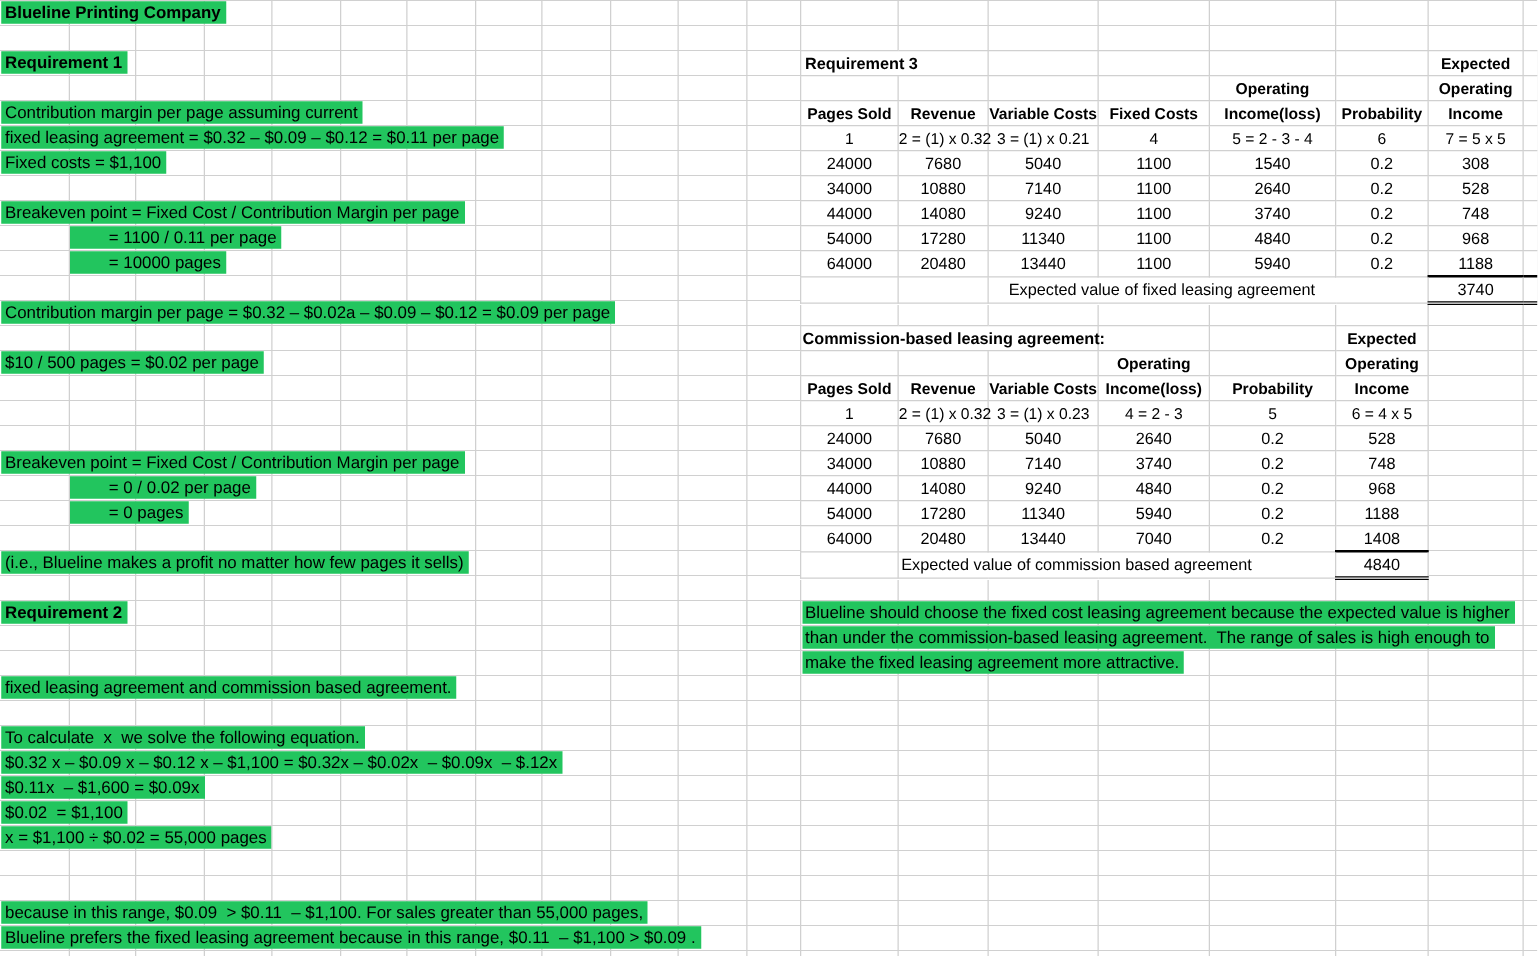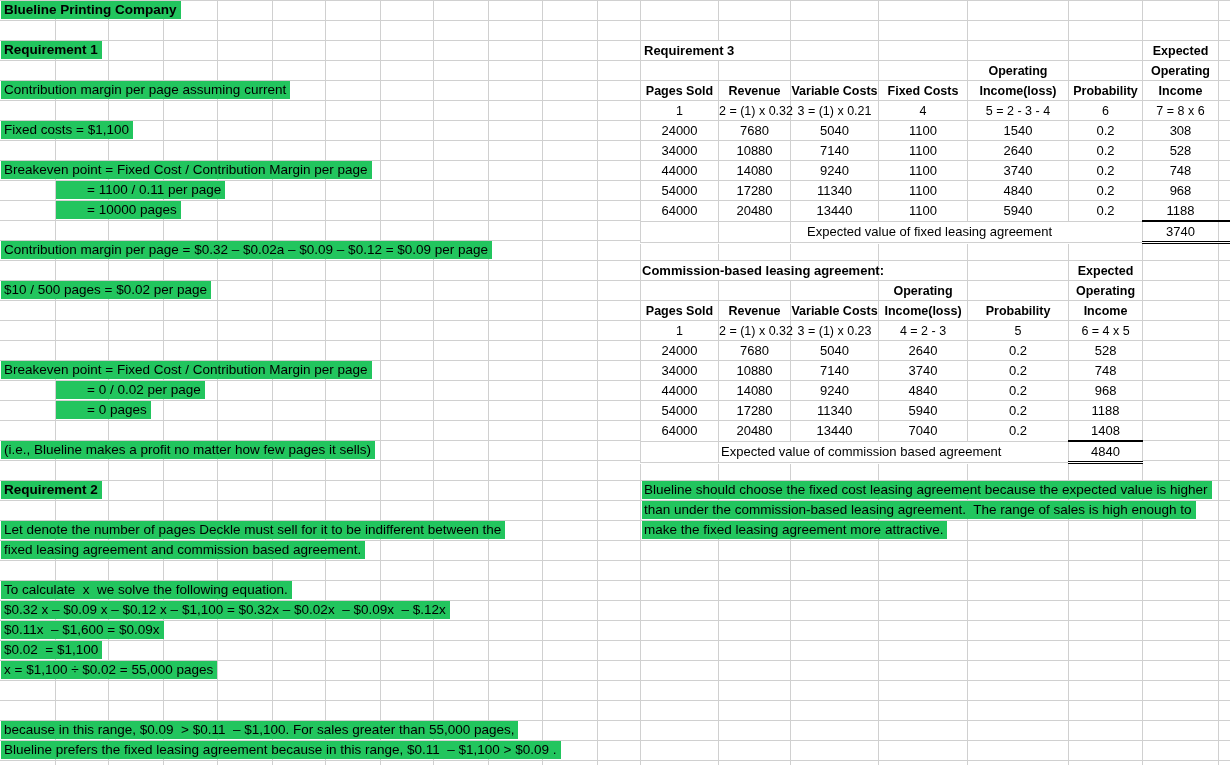--- a/index.html
+++ b/index.html
@@ -51,32 +51,32 @@
 </style>
 </head>
 <body>
 
 <div class="sheet">
   <div class="grid"></div>
 
   <div class="tl b" style="left:1px;top:1px">Blueline Printing Company</div>
   <div class="tl b" style="left:1px;top:41px">Requirement 1</div>
   <div class="tl" style="left:1px;top:81px">Contribution margin per page assuming current</div>
+  <div class="tl" style="left:1px;top:101px">fixed leasing agreement = $0.32 – $0.09 – $0.12 = $0.11 per page</div>
   <div class="tl" style="left:1px;top:121px">Fixed costs = $1,100</div>
   <div class="tl" style="left:1px;top:161px">Breakeven point = Fixed Cost / Contribution Margin per page</div>
   <div class="tl" style="left:56px;top:181px;padding-left:31px">= 1100 / 0.11 per page</div>
   <div class="tl" style="left:56px;top:201px;padding-left:31px">= 10000 pages</div>
   <div class="tl" style="left:1px;top:241px">Contribution margin per page = $0.32 – $0.02a – $0.09 – $0.12 = $0.09 per page</div>
   <div class="tl" style="left:1px;top:281px">$10 / 500 pages = $0.02 per page</div>
   <div class="tl" style="left:1px;top:361px">Breakeven point = Fixed Cost / Contribution Margin per page</div>
   <div class="tl" style="left:56px;top:381px;padding-left:31px">= 0 / 0.02 per page</div>
   <div class="tl" style="left:56px;top:401px;padding-left:31px">= 0 pages</div>
   <div class="tl" style="left:1px;top:441px">(i.e., Blueline makes a profit no matter how few pages it sells)</div>
   <div class="tl b" style="left:1px;top:481px">Requirement 2</div>
-  <div class="tl" style="left:1px;top:521px">Let denote the number of pages Deckle must sell for it to be indifferent between the</div>
   <div class="tl" style="left:1px;top:541px">fixed leasing agreement and commission based agreement.</div>
   <div class="tl" style="left:1px;top:581px">To calculate  x  we solve the following equation.</div>
   <div class="tl" style="left:1px;top:601px">$0.32 x – $0.09 x – $0.12 x – $1,100 = $0.32x – $0.02x  – $0.09x  – $.12x</div>
   <div class="tl" style="left:1px;top:621px">$0.11x  – $1,600 = $0.09x</div>
   <div class="tl" style="left:1px;top:641px">$0.02  = $1,100</div>
   <div class="tl" style="left:1px;top:661px">x = $1,100 ÷ $0.02 = 55,000 pages</div>
   <div class="tl" style="left:1px;top:721px">because in this range, $0.09  &gt; $0.11  – $1,100. For sales greater than 55,000 pages,</div>
   <div class="tl" style="left:1px;top:741px">Blueline prefers the fixed leasing agreement because in this range, $0.11  – $1,100 &gt; $0.09 .</div>
 
   <div class="tl" style="left:642px;top:481px;padding-left:2px">Blueline should choose the fixed cost leasing agreement because the expected value is higher</div>
@@ -124,21 +124,21 @@
         <td class="hd">Income</td>
         <td></td>
       </tr>
       <tr>
         <td class="fm">1</td>
         <td class="fm">2 = (1) x 0.32</td>
         <td class="fm">3 = (1) x 0.21</td>
         <td class="fm">4</td>
         <td class="fm">5 = 2 - 3 - 4</td>
         <td class="fm">6</td>
-        <td class="fm">7 = 8 x 6</td>
+        <td class="fm">7 = 5 x 5</td>
         <td></td>
       </tr>
     </tbody>
     <tbody class="data">
         <tr>
           <td>24000</td>
           <td>7680</td>
           <td>5040</td>
           <td>1100</td>
           <td>1540</td>

